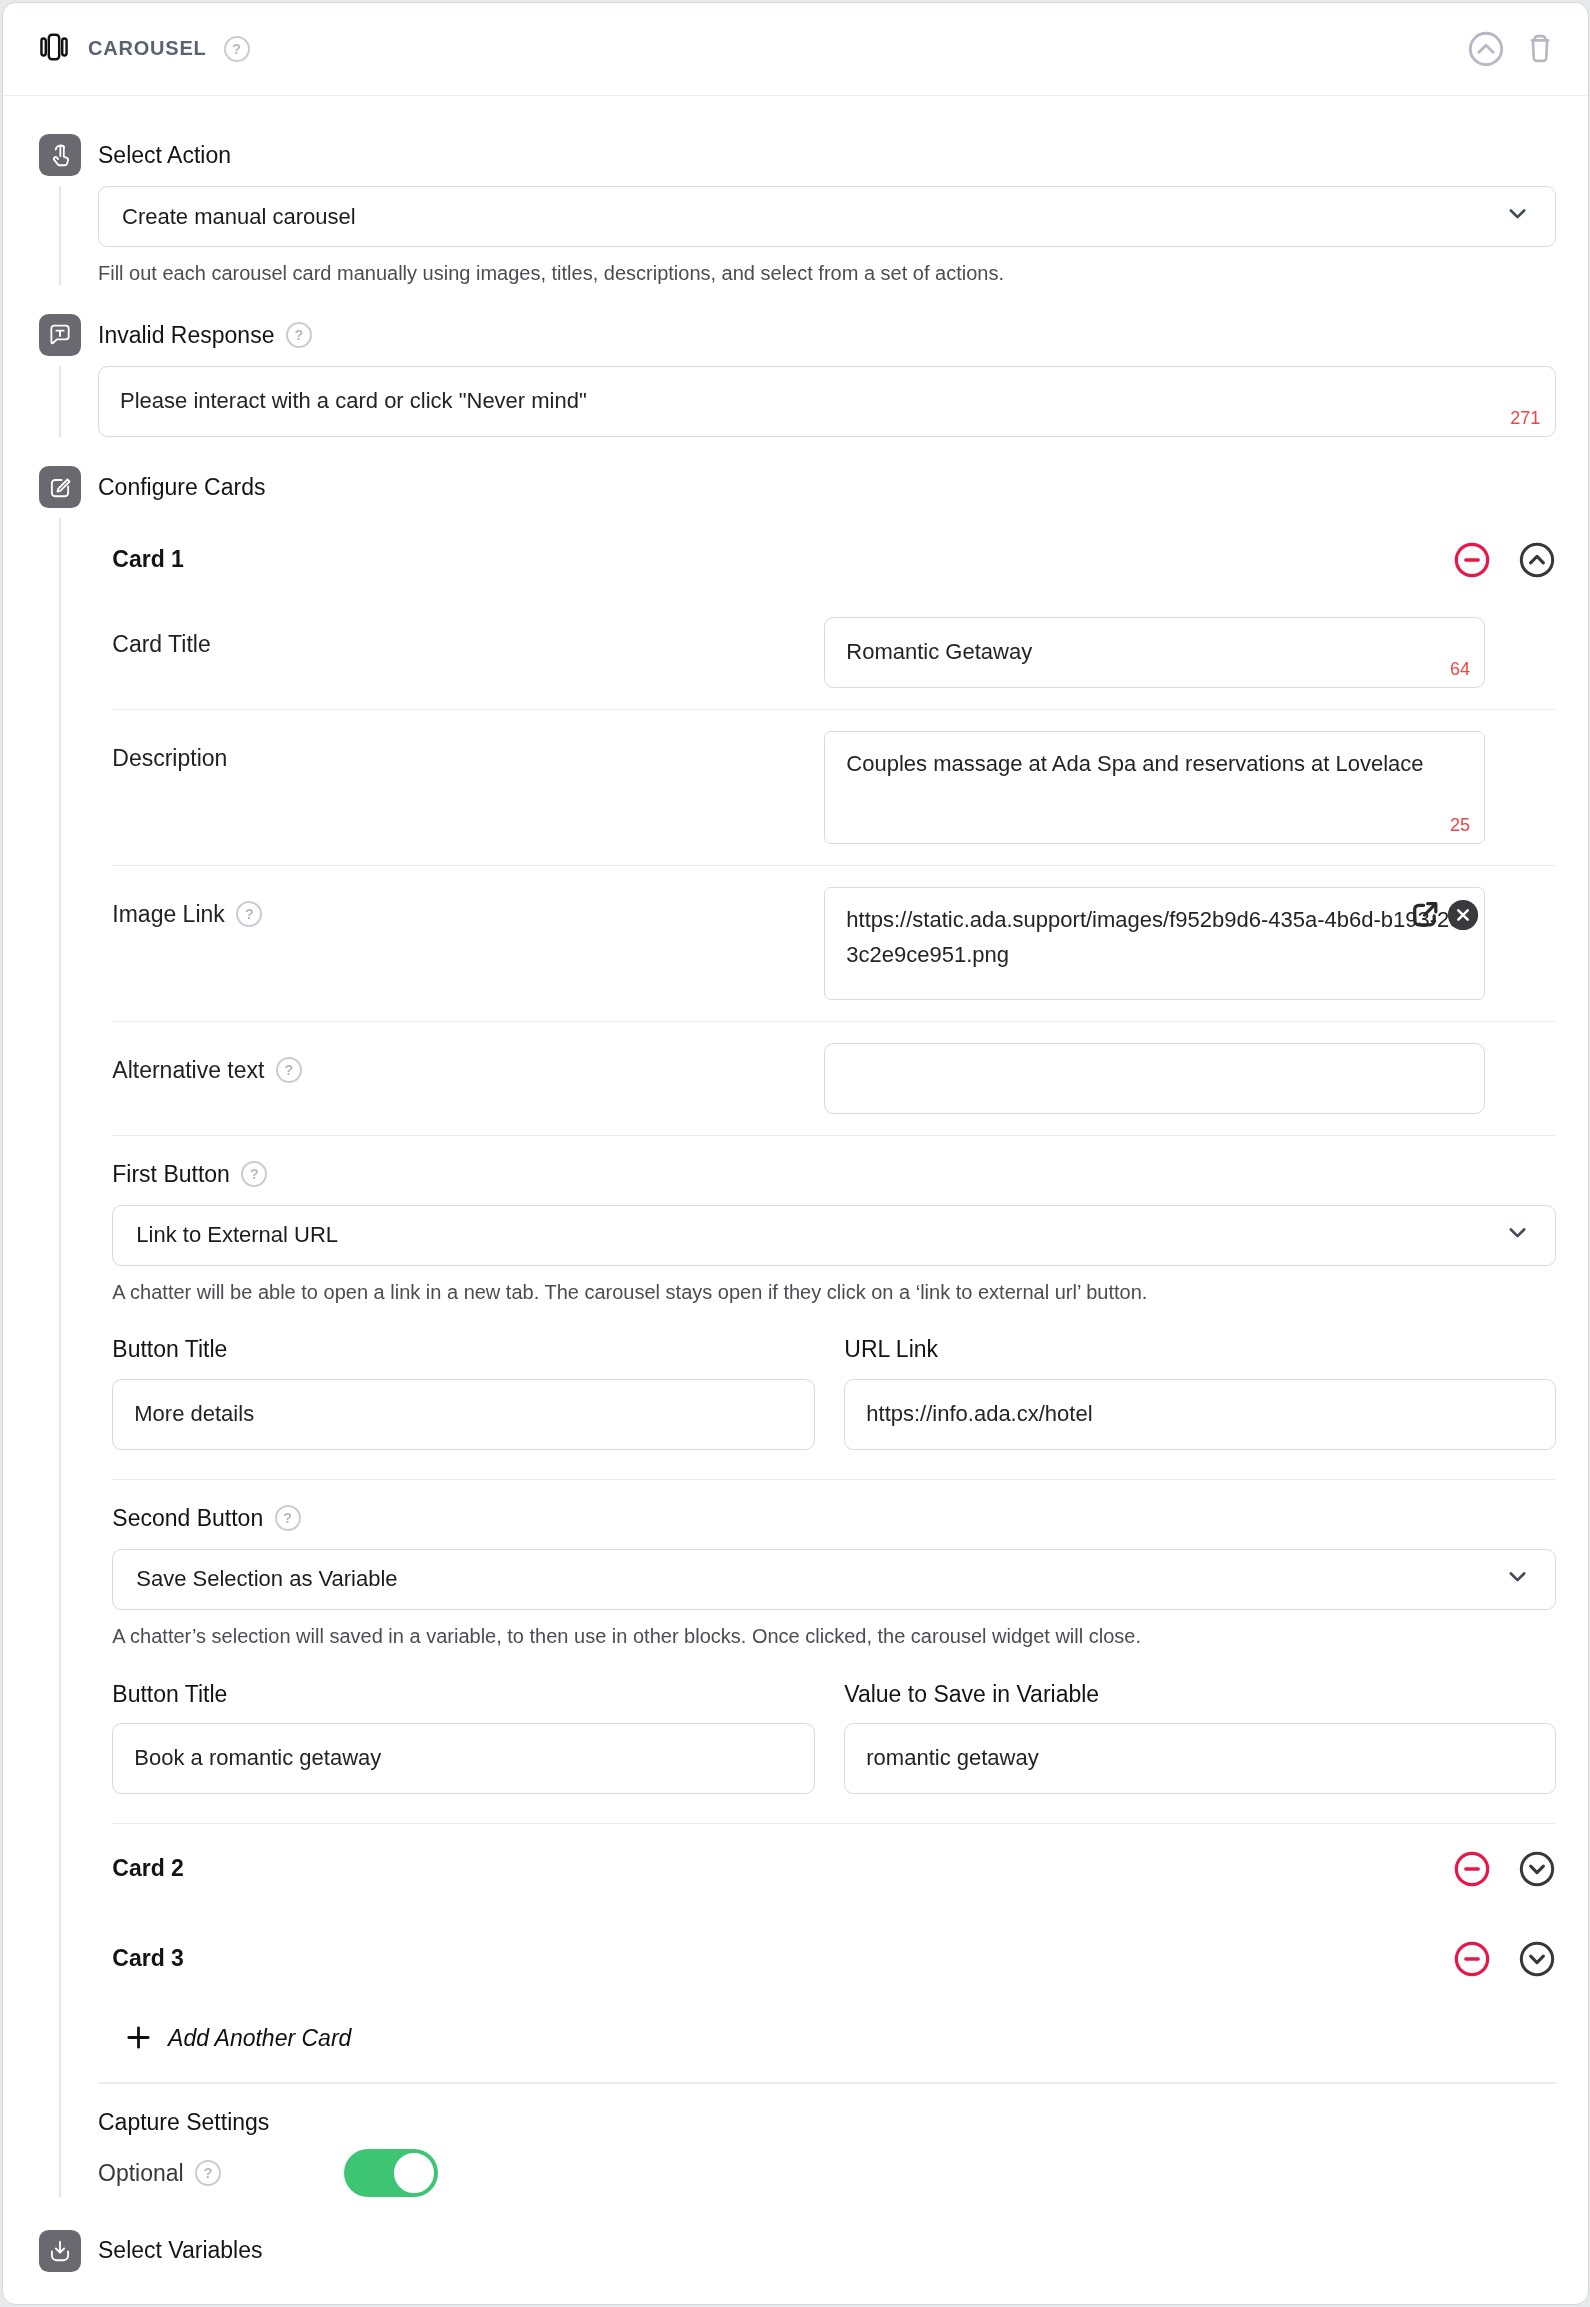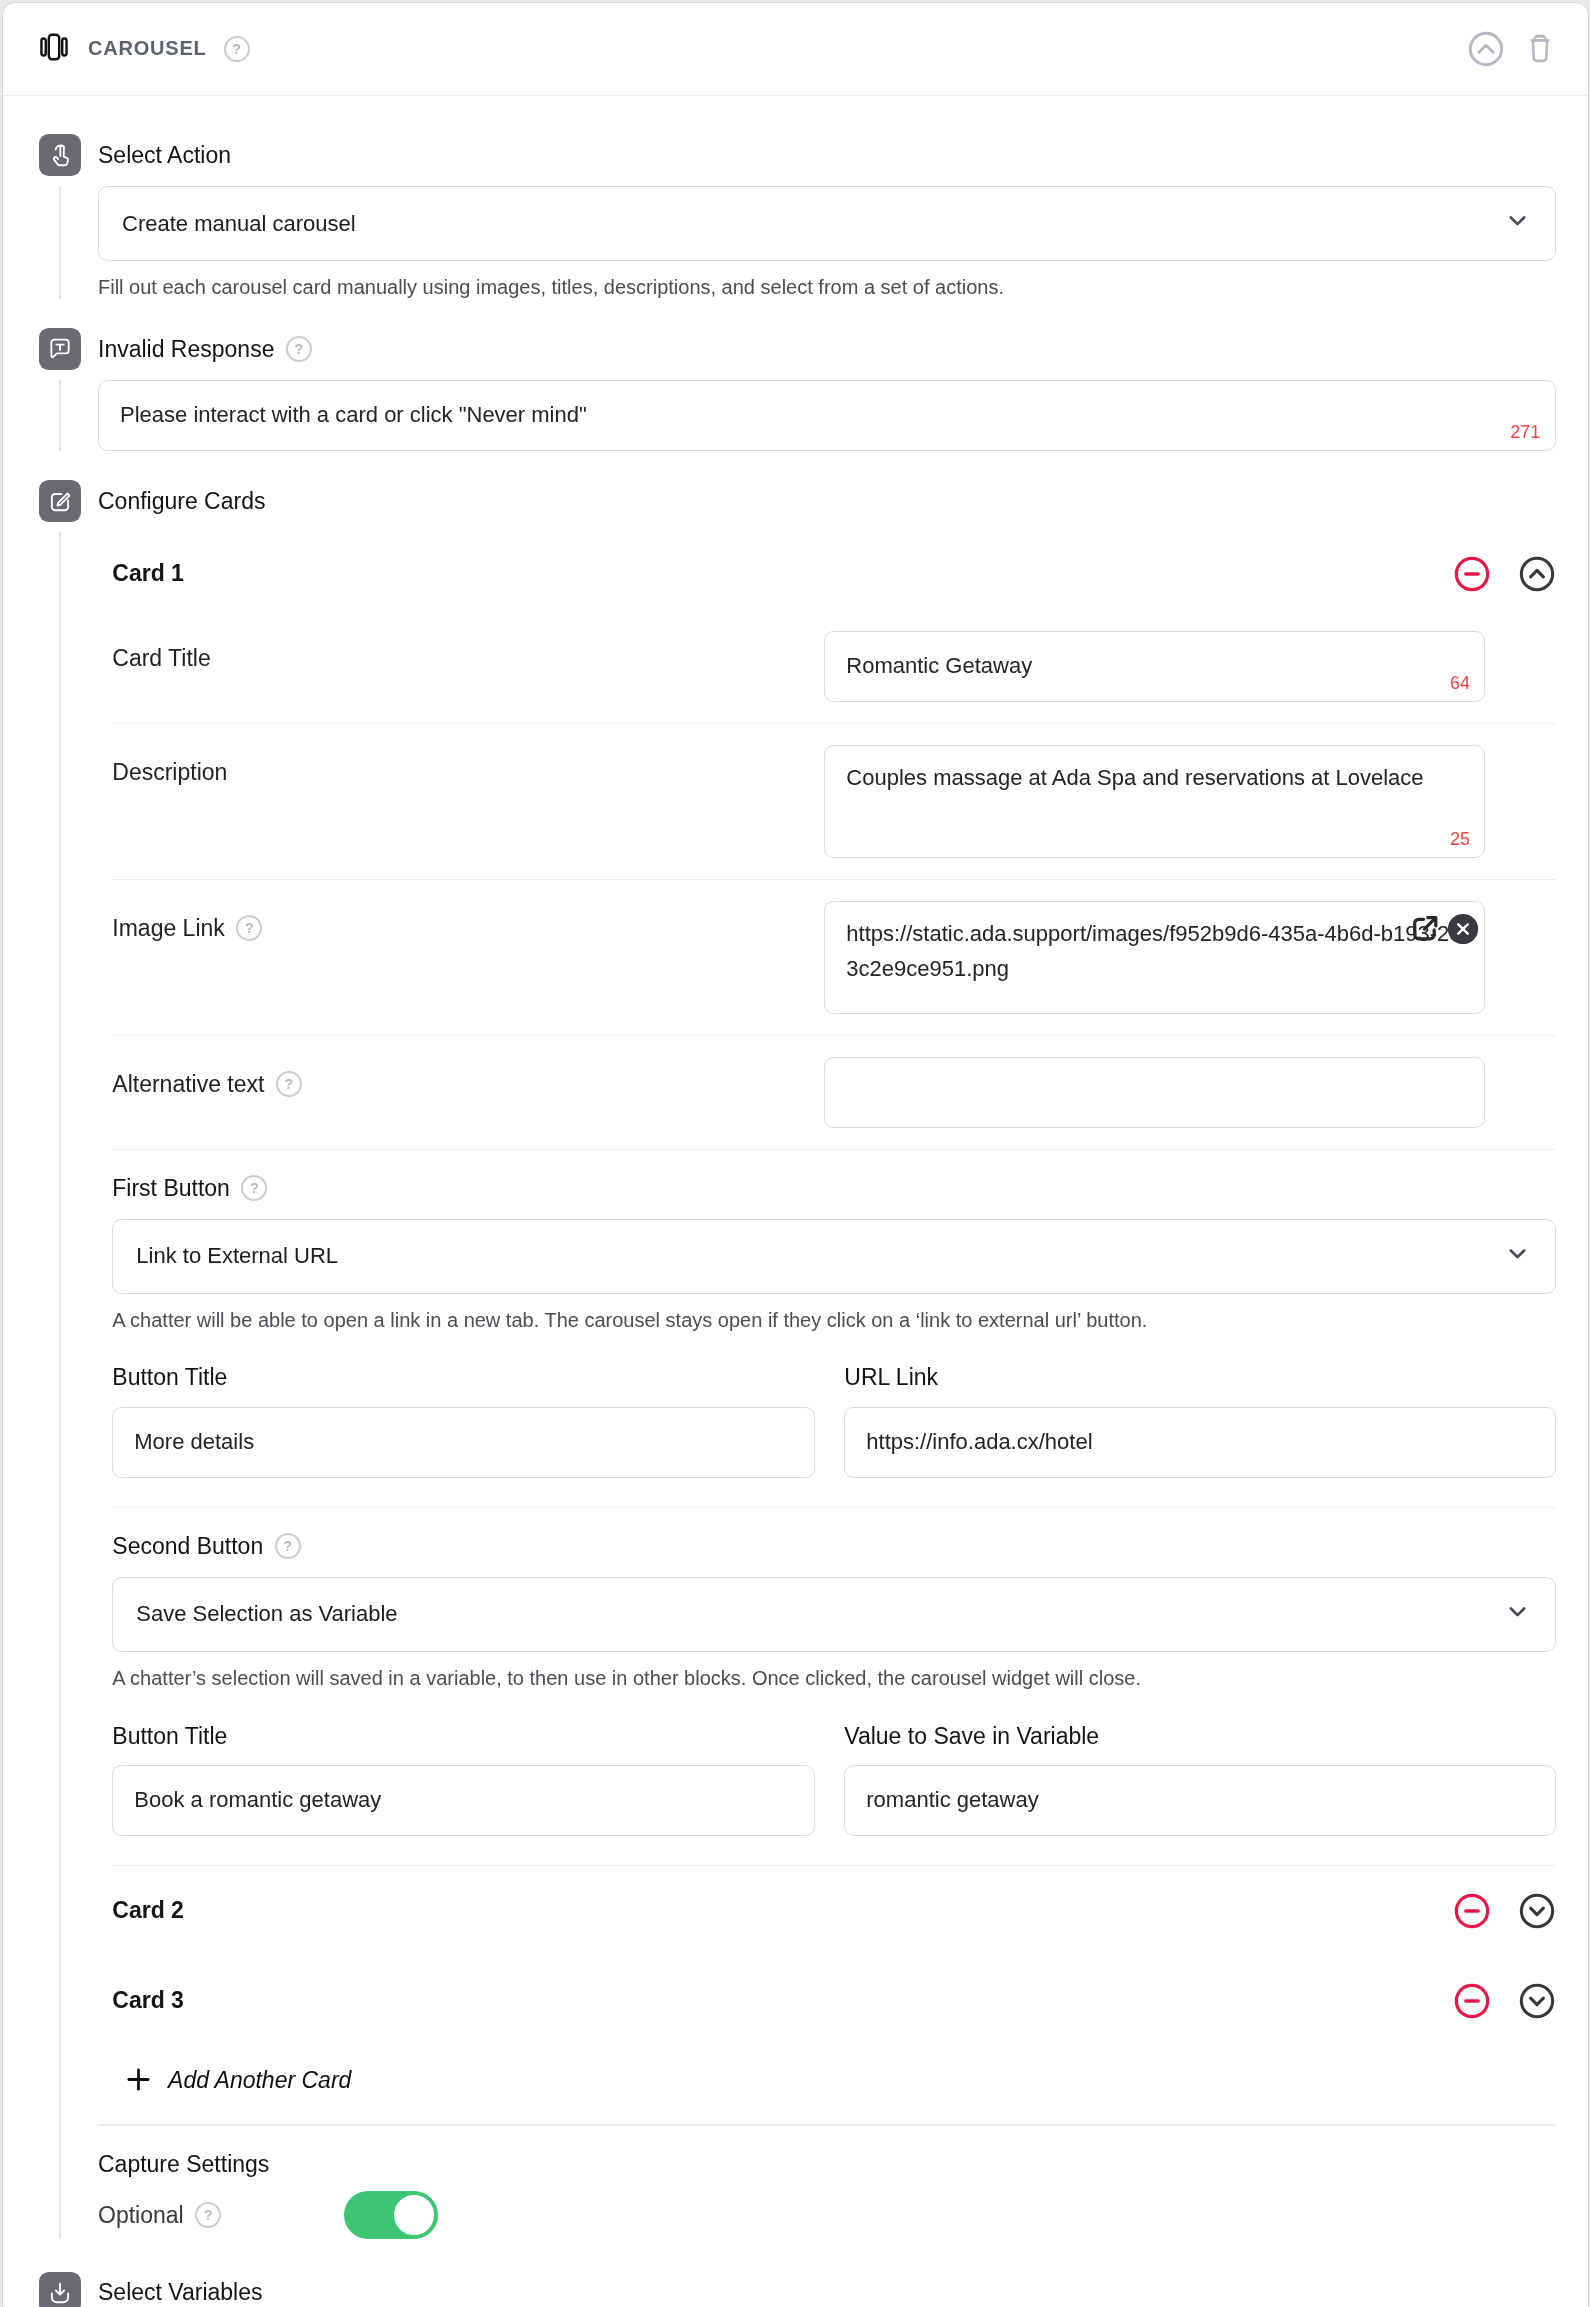--- a/index.html
+++ b/index.html
@@ -41,32 +41,32 @@
   }
   .rail{flex:1;width:1.9px;background:#e6e6ea;margin-top:9.6px;min-height:15.3px;}
   .section-content{flex:1;min-width:0;}
   .sec-pad{padding-top:29px;}
   h2.sec-heading{
     font-size:23px;font-weight:400;color:#141418;margin:7.6px 0 17px;
     display:flex;align-items:center;gap:11.5px;
   }
   
   .select{
-    height:75px;border:1.4px solid var(--border);border-radius:9.6px;
+    height:61px;border:1.4px solid var(--border);border-radius:9.6px;
     padding:0 23px;font-size:22px;color:#1c1c20;background:#fff;
     display:flex;align-items:center;justify-content:space-between;cursor:pointer;
   }
   .helper{margin:15.3px 0 0;font-size:20px;color:#4c4c53;}
   .inp-wrap{position:relative;}
   input.text-inp, textarea.text-inp{
     width:100%;border:1.4px solid var(--border);border-radius:9.6px;background:#fff;
     font-family:inherit;font-size:22px;color:#232328;padding:0 21px;outline:none;
   }
   input.text-inp{height:71px;}
-  textarea.text-inp{resize:none;padding:15.3px 21px;line-height:1.58;display:block;word-break:break-all;}
+  textarea.text-inp{resize:none;padding:15.3px 21px;line-height:1.58;display:block;word-break:break-all;border-radius:7px;}
   .char-count{
     position:absolute;right:15.3px;bottom:7.6px;font-size:18px;color:#ef4444;pointer-events:none;
   }
   
   .ir-input{height:67px;line-height:67px;padding-right:76px;}
   
   .cards{margin-left:14.3px;}
   .card-head{display:flex;align-items:center;justify-content:space-between;padding:23px 0 17px;}
   .card-head-title{font-size:23px;font-weight:700;color:#141418;}
   .row-icons{display:flex;align-items:center;gap:27px;}

